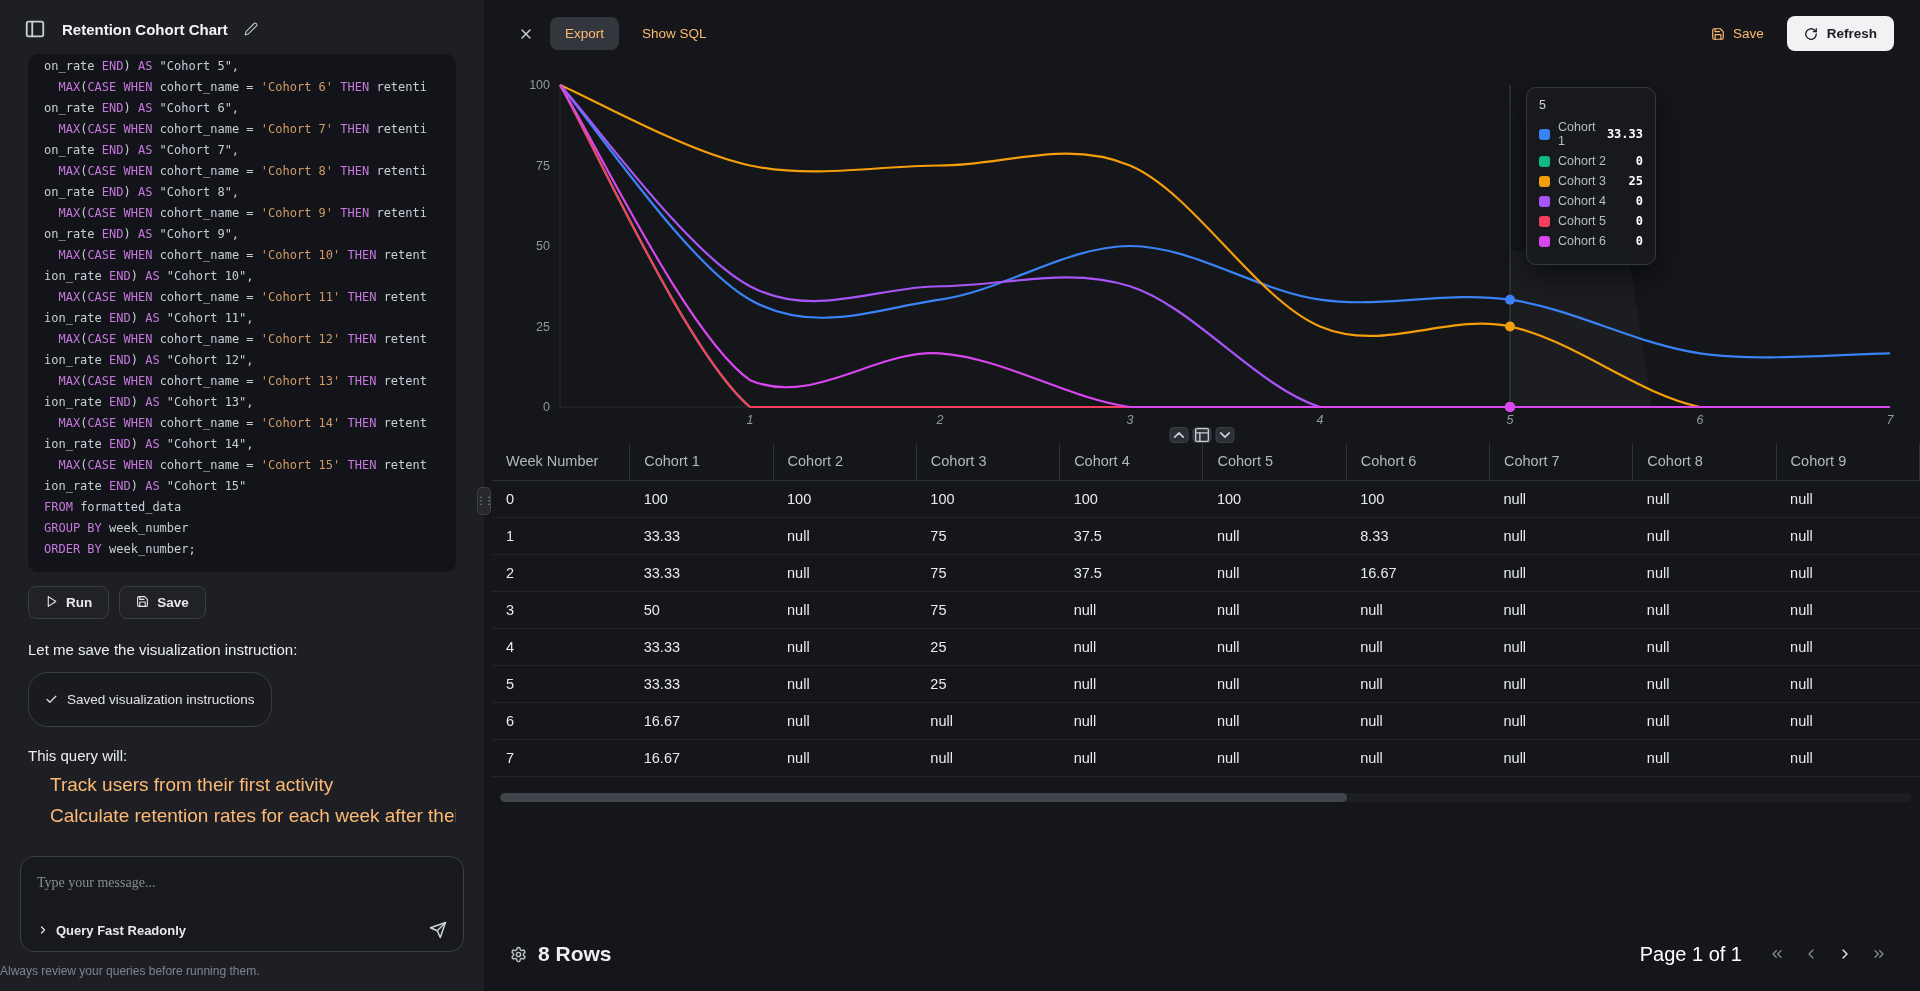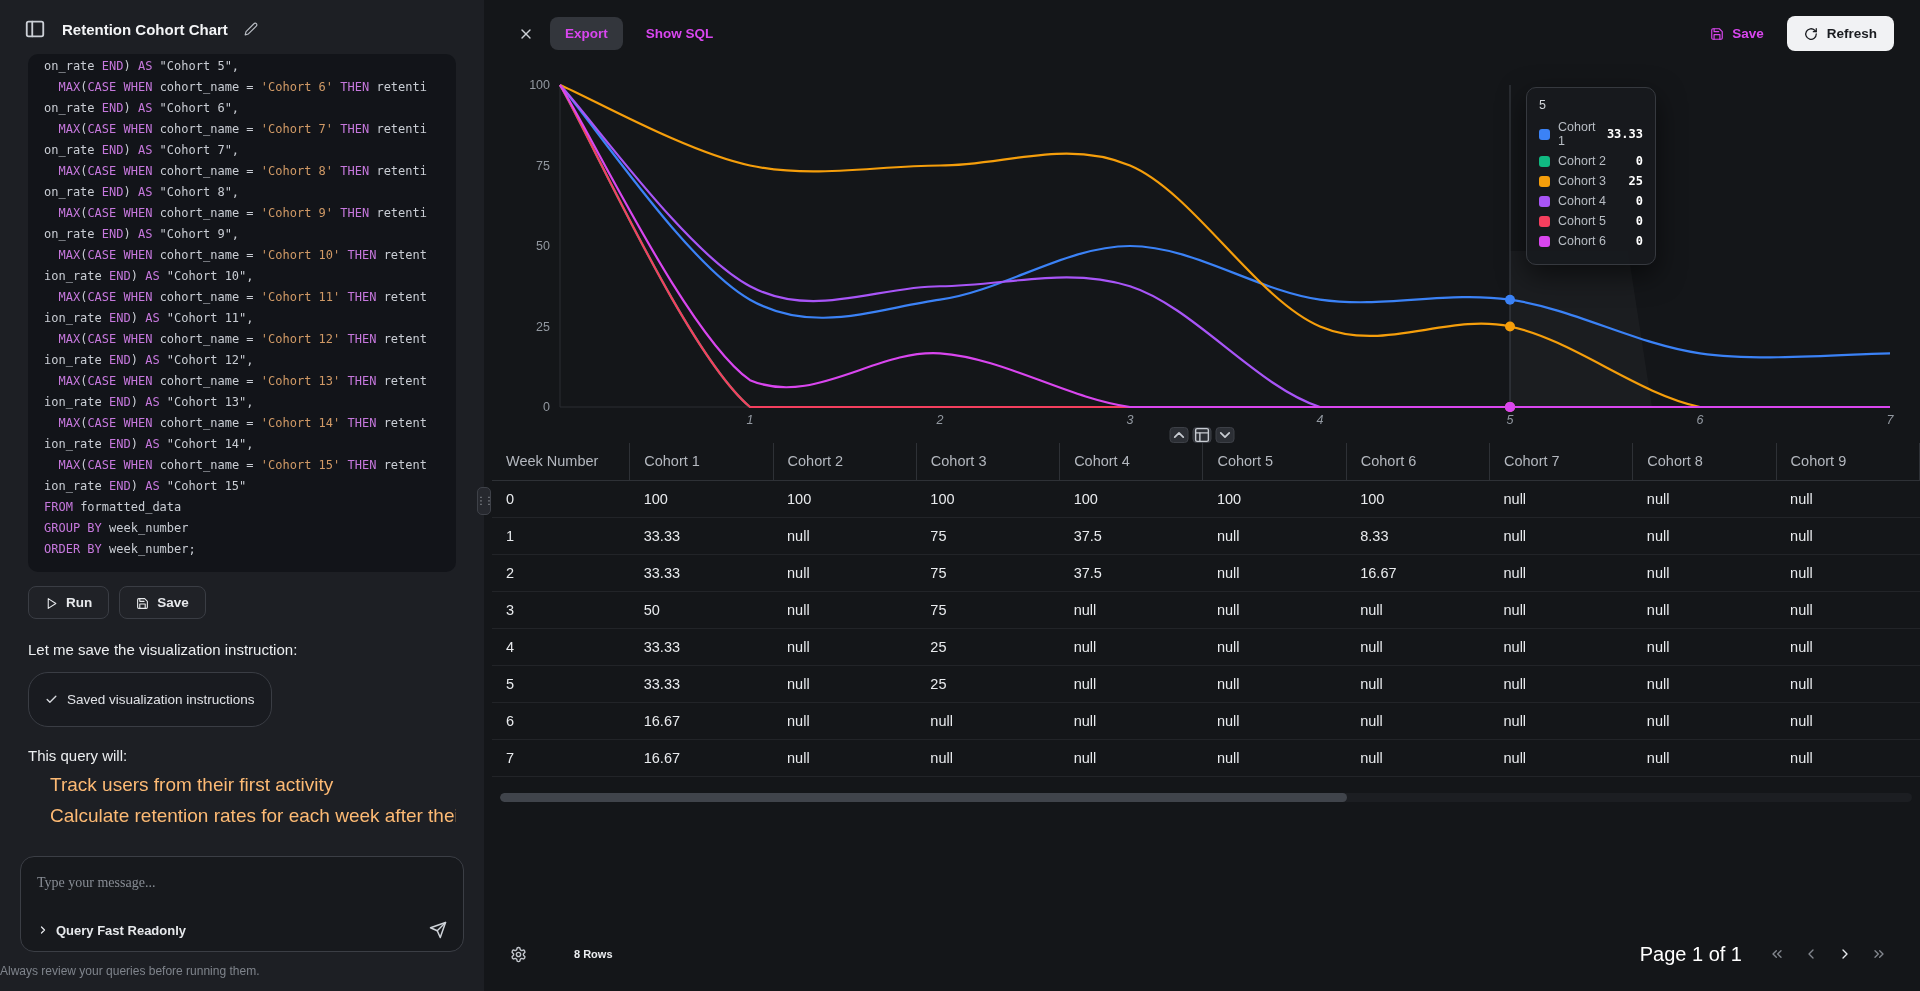--- a/index.html
+++ b/index.html
@@ -31,21 +31,21 @@
     margin-top: -10px;
     font-family: "DejaVu Sans Mono", monospace;
     font-size: 12px; line-height: 21px; color: #c9cdd4;
     white-space: pre;
   }
   .tok-kw { color: #c678dd; }
   .tok-str { color: #d19a66; }
 
   .btn-row { display: flex; gap: 10px; margin: 14px 28px 0; flex-shrink: 0; }
   .side-btn {
-    display: inline-flex; align-items: flex-end; gap: 8px;
+    display: inline-flex; align-items: flex-start; gap: 8px;
     background: #202227; border: 1px solid #3a3d44; border-radius: 8px;
     color: #e7e9ec; font-size: 13.5px; font-weight: 600;
     padding: 8px 16px; cursor: pointer; font-family: inherit;
   }
 
   .assistant-line { margin: 22px 28px 0; font-size: 15px; color: #eceef0; flex-shrink: 0; }
   .saved-badge {
     display: inline-flex; align-items: center; gap: 9px;
     margin: 14px 28px 0; align-self: flex-start;
     border: 1px solid #3a3d44; border-radius: 20px; background: #191b20;
@@ -76,21 +76,21 @@
     border-radius: 5px; color: #9da1a8; display: flex; align-items: center; justify-content: center;
     font-size: 10px; letter-spacing: -2px; cursor: col-resize; line-height: 1;
   }
 
   
   .main { flex: 1; min-width: 0; display: flex; flex-direction: column; background: #141619; }
 
   .toolbar { display: flex; align-items: center; gap: 8px; padding: 16px 26px; flex-shrink: 0; }
   .toolbar-btn {
     background: transparent; border: none; border-radius: 8px;
-    color: #d946ef; font-size: 13.5px; font-weight: 700; padding: 9px 15px;
+    color: #fdba74; font-size: 13.5px; font-weight: 400; padding: 9px 15px;
     cursor: pointer; font-family: inherit; display: inline-flex; align-items: center; gap: 8px;
   }
   .toolbar-btn.active { background: #33363c; }
   .toolbar-spacer { flex: 1; }
   .refresh-btn {
     display: inline-flex; align-items: center; gap: 9px;
     background: #f1f2f4; color: #1a1c20; border: none; border-radius: 8px;
     padding: 10px 17px; font-size: 13.5px; font-weight: 700; cursor: pointer; font-family: inherit;
   }
 
@@ -131,21 +131,21 @@
 
   .hscroll {
     margin: 16px 8px 0; height: 9px; background: #1c1e22; border-radius: 5px;
     position: relative; overflow: hidden;
   }
   .hscroll-thumb { position: absolute; left: 0; top: 0; height: 100%; width: 60%; background: #40444b; border-radius: 5px; cursor: grab; }
 
   .statusbar { margin-top: auto; display: flex; align-items: center; justify-content: space-between; padding: 16px 26px 22px; flex-shrink: 0; }
   .statusbar-left { display: flex; align-items: center; gap: 11px; }
   .gear { color: #c2c6cc; display: flex; background: none; border: none; cursor: pointer; }
-  .row-count { font-size: 11px; font-weight: 600; color: #eceef1; margin-left: 36px; }
+  .row-count { font-size: 21px; font-weight: 600; color: #eceef1; }
   .statusbar-right { display: flex; align-items: center; gap: 4px; }
   .page-label { font-size: 20px; color: #ffffff; margin-right: 16px; }
   .pg-btn { width: 30px; height: 30px; background: none; border: none; color: #83878e; display: flex; align-items: center; justify-content: center; cursor: pointer; border-radius: 6px; }
   .pg-btn.bright { color: #e8eaed; }
 </style>
 </head>
 <body>
 
 <div class="app">
 

